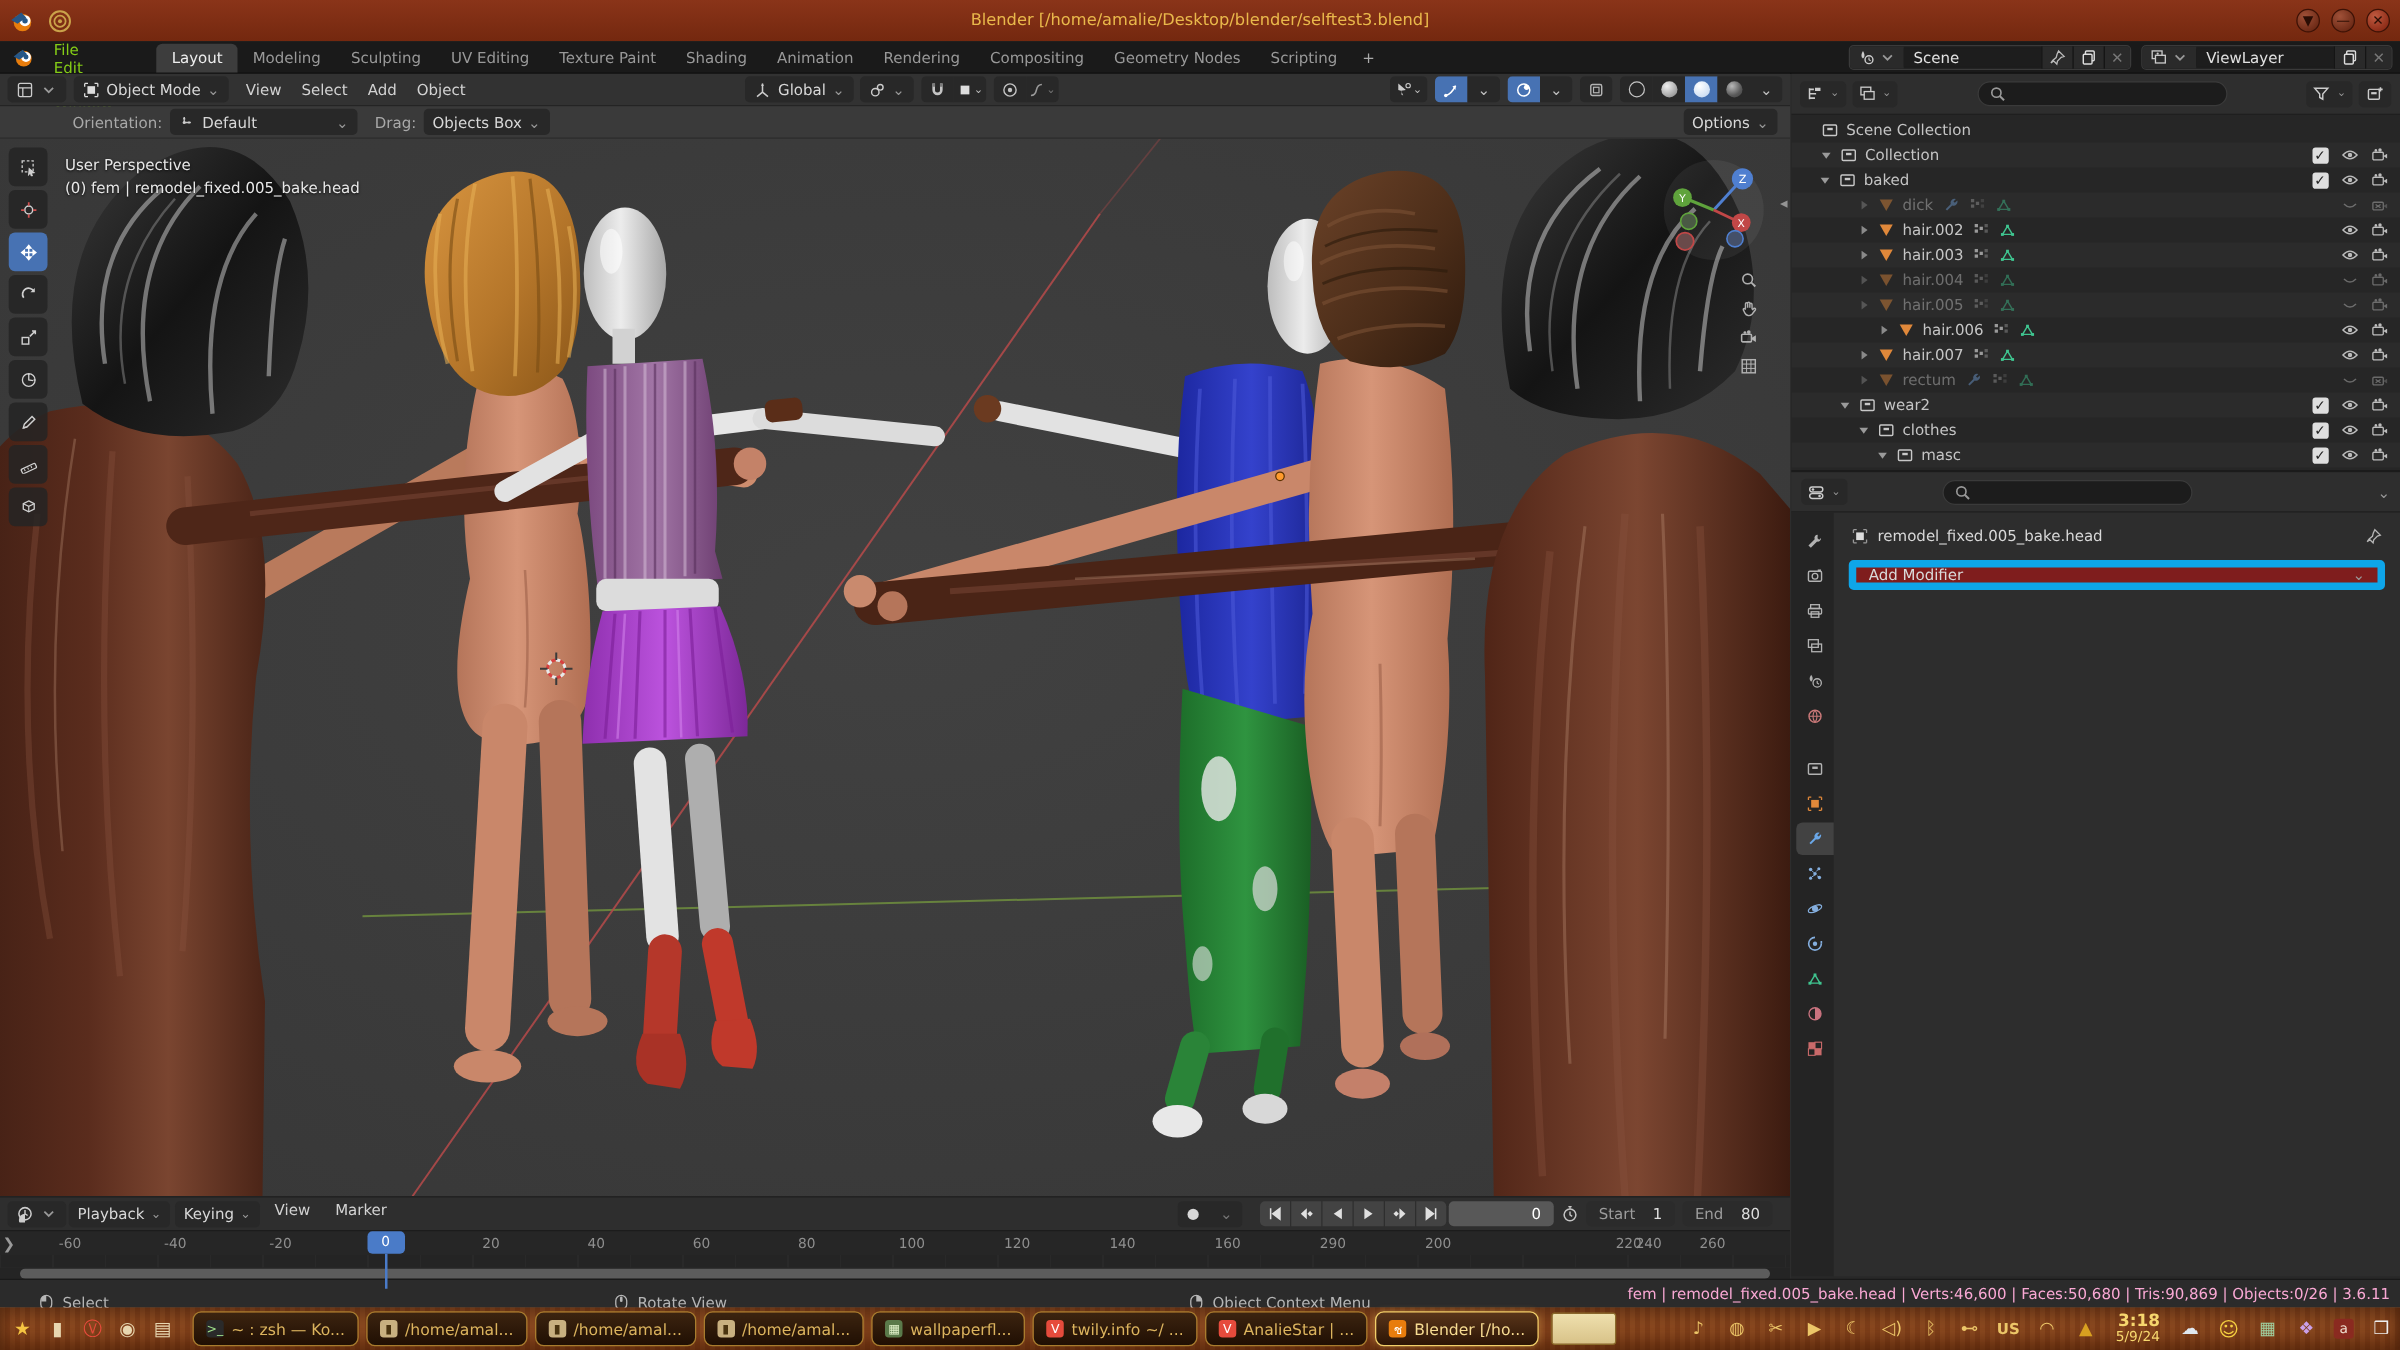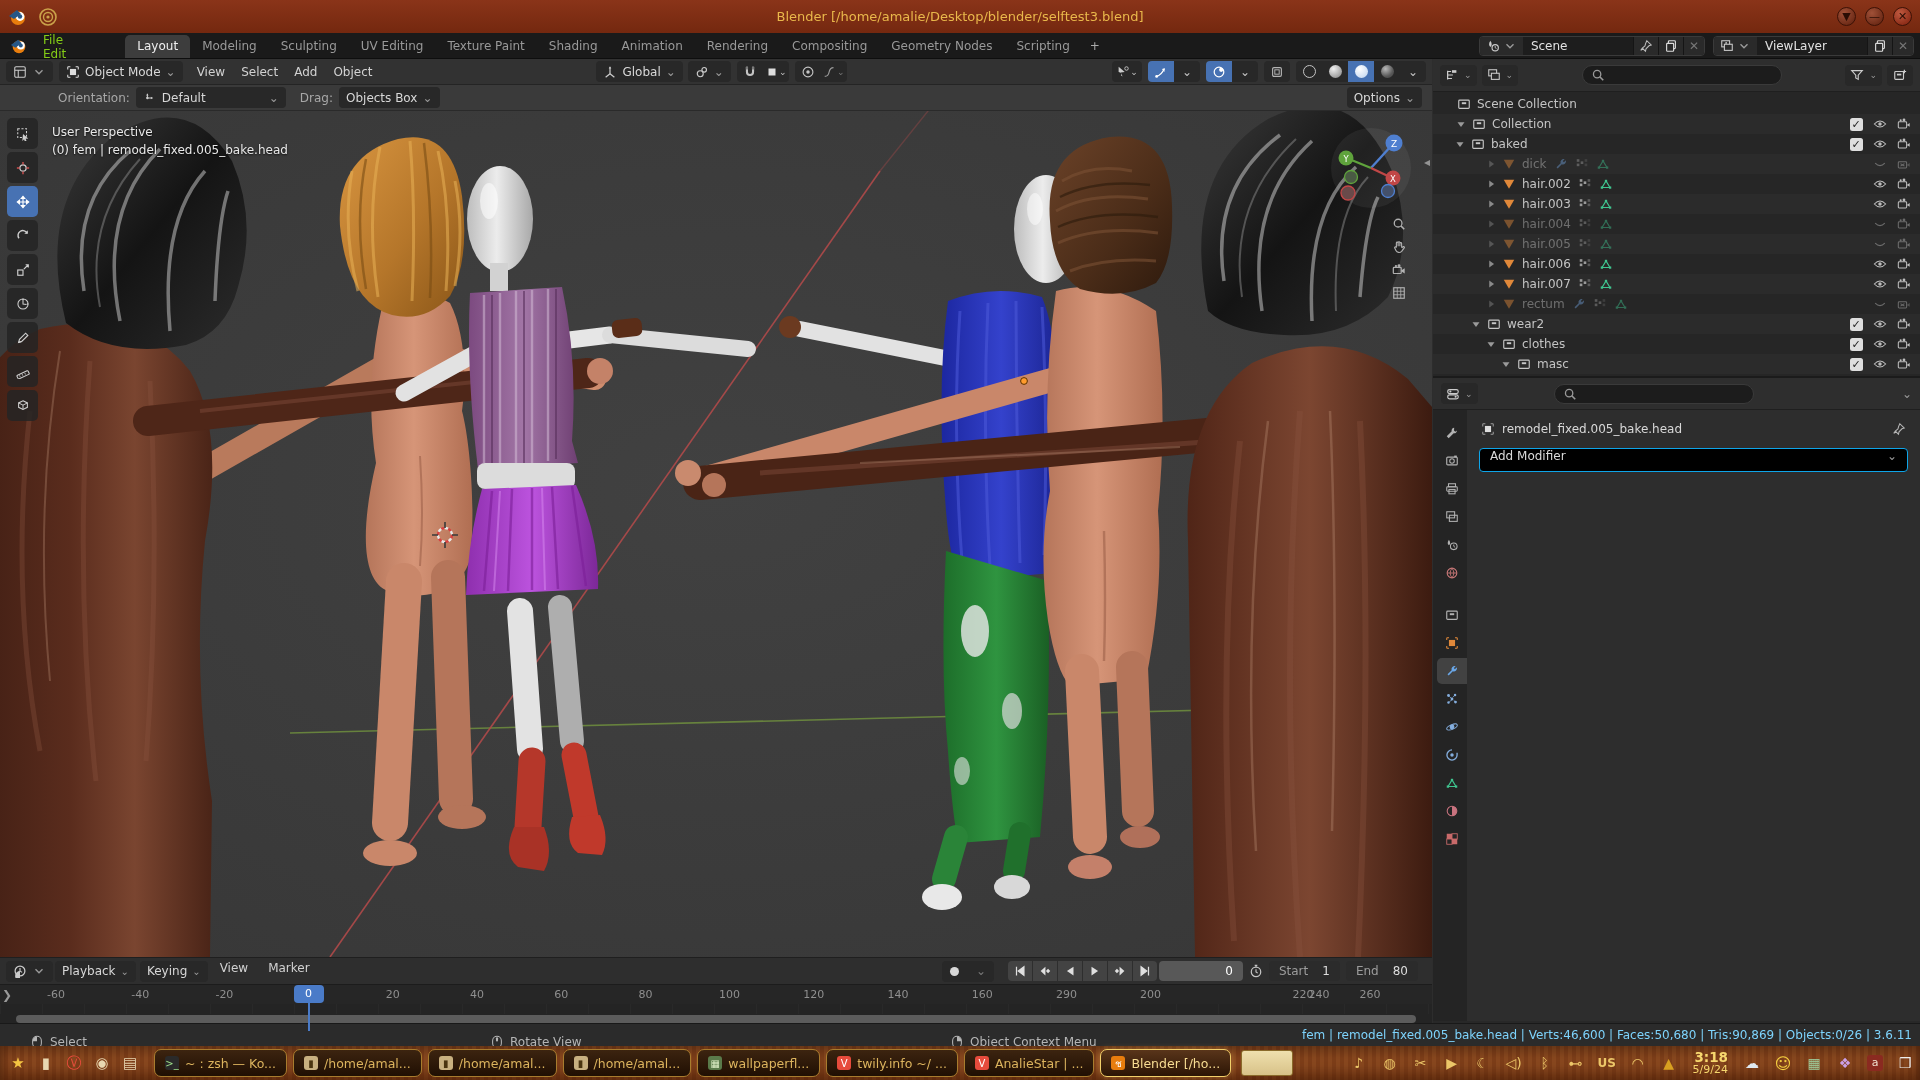--- a/index.html
+++ b/index.html
@@ -120,29 +120,29 @@
   #pr-main { flex:1; display:flex; }
   #pr-tabs { width:34px; background:#242424; display:flex; flex-direction:column; align-items:stretch;
     padding-top:10px; gap:2px; }
   .ptab { height:26px; display:flex; align-items:center; justify-content:center; border-radius:5px 0 0 5px;
     margin-left:4px; }
   .ptab.active { background:#424242; }
   .ptab.gap { height:12px; }
   #pr-content { flex:1; padding:10px 12px; }
   #breadcrumb { display:flex; align-items:center; gap:7px; color:#d8d8d8; padding:2px 2px 12px; }
   #breadcrumb .pin { margin-left:auto; color:#b5b5b5; }
-  #add-modifier { width:100%; height:24px; background:#000000; border:1px solid #0ea5e9;
-    border-radius:4px; display:flex; align-items:flex-start; padding:0 10px; color:#dadada; }
+  #add-modifier { width:100%; height:24px; background:#7f1d1d; border:6px solid #0ea5e9;
+    border-radius:4px; display:flex; align-items:center; padding:0 10px; color:#dadada; }
   #add-modifier .chev { margin-left:auto; color:#999; }
 
   
   #statusbar { position:absolute; left:0; top:1023px; width:1920px; height:23px; background:#2b2b2b;
     border-top:1px solid #191919; display:flex; align-items:center; color:#b5b5b5; }
   .hint { position:absolute; display:flex; gap:6px; align-items:center; }
-  #sb-stats { position:absolute; right:8px; color:#7dd3fc; }
+  #sb-stats { position:absolute; right:8px; color:#f9a8d4; }
 
   
   #taskbar { position:absolute; left:0; top:1046px; width:1920px; height:34px;
     background:repeating-linear-gradient(90deg,#8c4a20 0 4px,#80401a 4px 8px);
     box-shadow:inset 0 6px 12px rgba(0,0,0,.25), inset 0 -8px 14px rgba(60,20,0,.5);
     display:flex; align-items:center; padding:0 6px; gap:6px; }
   .launcher { width:24px; height:24px; display:flex; align-items:center; justify-content:center;
     font-size:15px; color:#f0c35c; }
   .twin { height:28px; border:1px solid #a87c2e; border-radius:7px; display:flex; align-items:center;
     gap:6px; padding:0 10px; color:#dcb45e; background:linear-gradient(#3c2410,#200f03);
@@ -1076,21 +1076,21 @@
           </span>
           <span class="tg">
             <svg class="ic" viewBox="0 0 16 16">
               <rect x="1.5" y="5.5" width="9.5" height="7" rx="1" fill="none" stroke="currentColor" stroke-width="1.2"></rect>
               <path d="M11 9l3.5-2.2v4.4z" fill="currentColor"></path>
               <circle cx="4.2" cy="3.8" r="1.2" fill="currentColor"></circle>
               <circle cx="8" cy="3.4" r="1.6" fill="currentColor"></circle>
             </svg>
           </span>
         </div>
-        <div class="olrow" style="padding-left:51px">
+        <div class="olrow" style="padding-left:67px">
           <span style="color:#8a8a8a"><svg class="ic" viewBox="0 0 16 16">
               <path d="M6 4l5.5 4L6 12z" fill="currentColor"></path>
             </svg></span>
           <span style="color:#e0883a"><svg class="ic" viewBox="0 0 16 16">
               <path d="M2 3h12L8 13.5z" fill="currentColor"></path>
             </svg></span>
           <span class="lbl">hair.006</span>
           <span style="color:#9a9a9a;margin-left:3px"><svg class="ic" viewBox="0 0 16 16">
               <rect x="2" y="2.5" width="3" height="3" fill="currentColor"></rect>
               <rect x="2" y="7.5" width="3" height="3" fill="currentColor"></rect>

